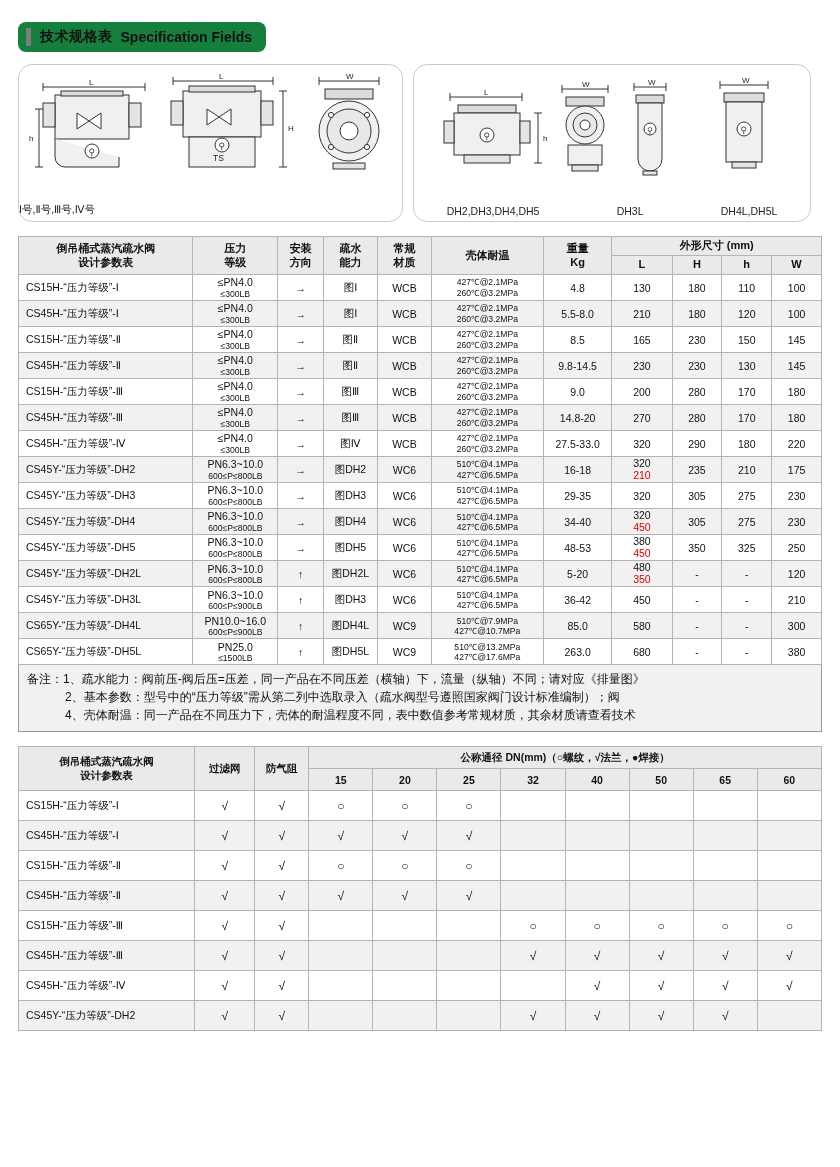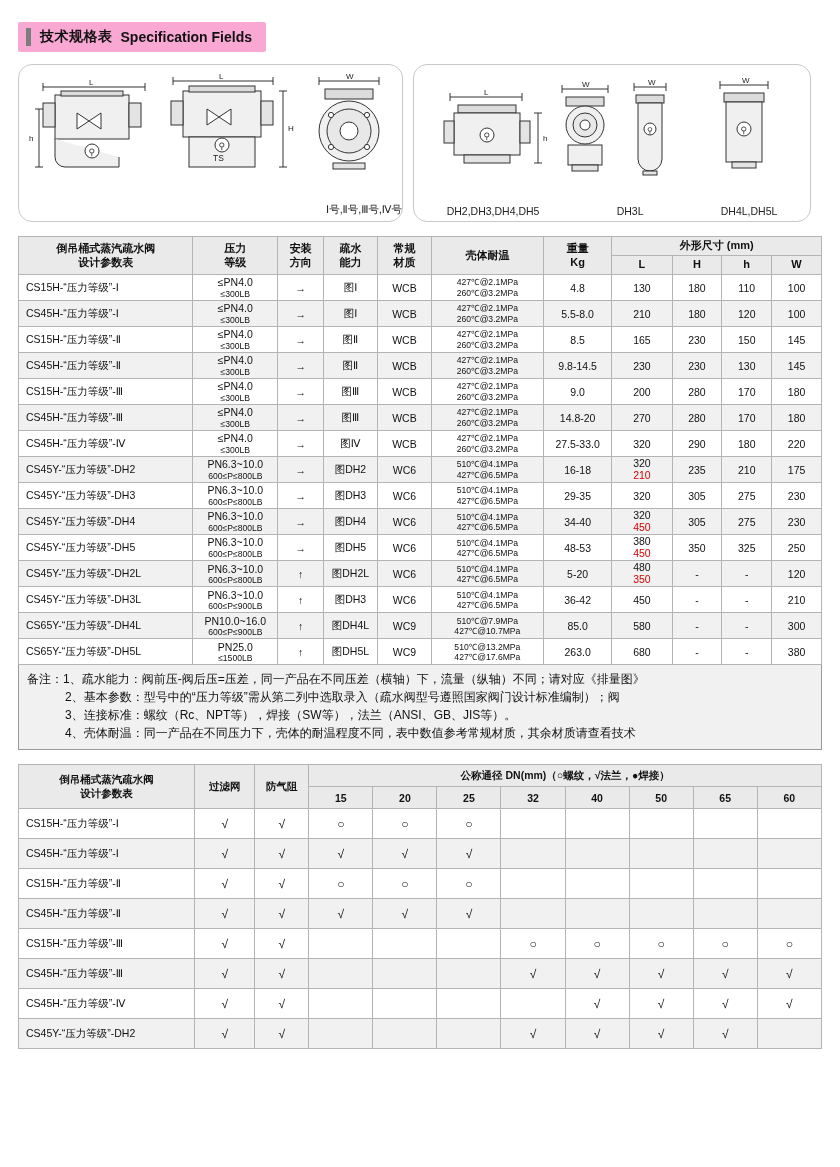--- a/index.html
+++ b/index.html
@@ -6,25 +6,25 @@
   html, body {
     margin: 0; padding: 0;
     background: #ffffff;
     font-family: "Liberation Sans", sans-serif;
   }
   body { width: 840px; height: 1167px; position: relative; overflow: hidden; }
 
   
   .title-bar {
     margin: 22px 0 0 18px;
-    background: #f9a8d4;
+    background: #15803d;
     display: inline-flex;
     align-items: center;
     padding: 6px 14px 6px 8px;
-    border-radius: 2px;
+    border-radius: 8px;
   }
   .title-bar .tick {
     width: 5px; height: 18px; background: #7d7d7d; margin-right: 9px;
   }
   .title-bar .t-cn {
     font-size: 14px; color: #111; letter-spacing: .5px; font-weight: bold;
   }
   .title-bar .t-en {
     font-size: 14px; color: #111; margin-left: 8px; font-weight: bold;
   }
@@ -38,21 +38,21 @@
   .panel {
     border: 1px solid #c9c9c9;
     border-radius: 14px;
     background: #fff;
     position: relative;
   }
   .panel.left { width: 385px; height: 158px; }
   .panel.right { width: 398px; height: 158px; }
   .panel .caption {
     position: absolute; bottom: 4px; width: 100%;
-    text-align: right; font-size: 10.5px; color: #222;
+    text-align: left; font-size: 10.5px; color: #222;
   }
   .panel .caption.multi { display: flex; justify-content: space-around; width: 100%; gap: 12px; }
   .draw-svg { display: block; }
 
   
   table {
     border-collapse: collapse;
     table-layout: fixed;
   }
   .spec-wrap { margin: 14px 18px 0 18px; }
@@ -620,21 +620,20 @@
           <td>-</td>
           <td>-</td>
           <td>380</td>
         </tr>
       </tbody>
   </table>
 
   <div class="remark">
     <span class="line">备注：1、疏水能力：阀前压-阀后压=压差，同一产品在不同压差（横轴）下，流量（纵轴）不同；请对应《排量图》</span>
     <span class="line ind">2、基本参数：型号中的“压力等级”需从第二列中选取录入（疏水阀型号遵照国家阀门设计标准编制）；阀</span>
-    <span class="line ind">3、连接标准：螺纹（Rc、NPT等），焊接（SW等），法兰（ANSI、GB、JIS等）。</span>
     <span class="line ind">4、壳体耐温：同一产品在不同压力下，壳体的耐温程度不同，表中数值参考常规材质，其余材质请查看技术</span>
   </div>
 </div>
 
 
 <div class="dn-wrap">
   <table class="dn">
     <colgroup>
       <col style="width:176px">
         <col style="width:60px">

